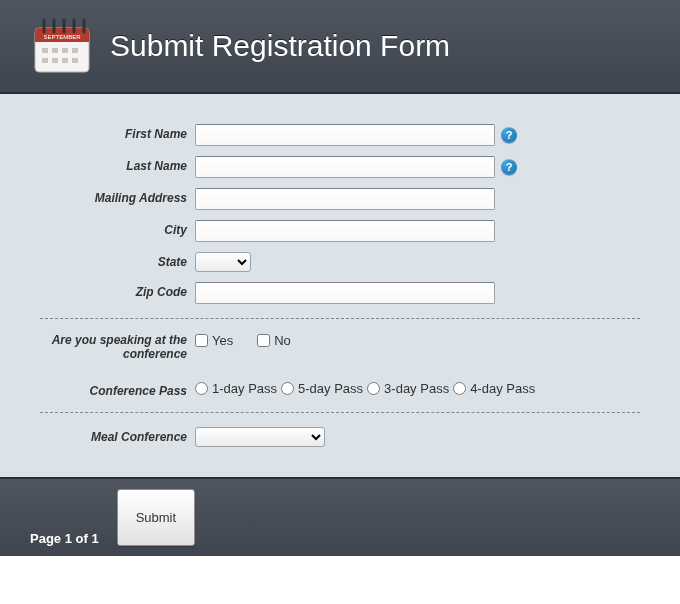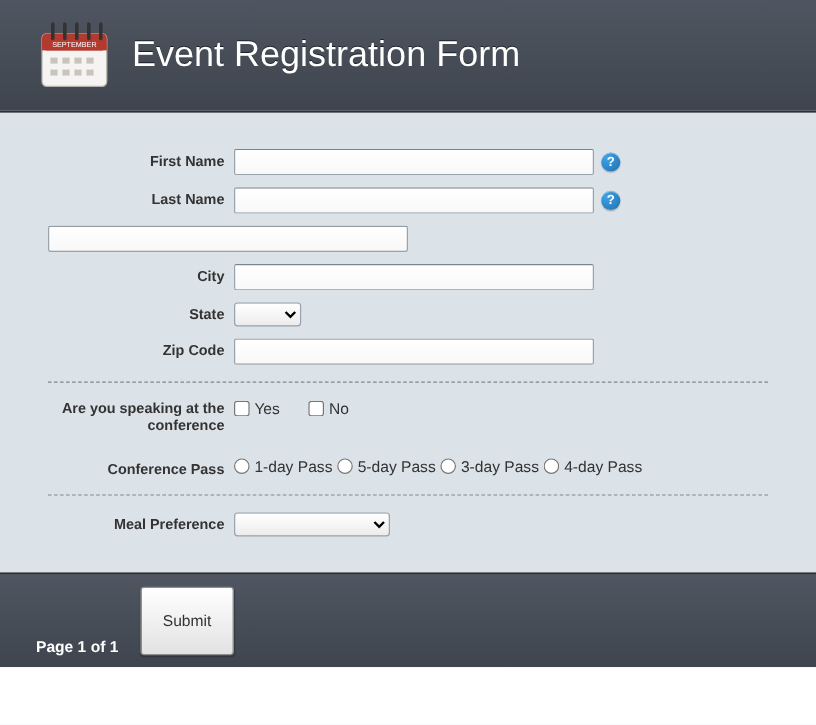--- a/index.html
+++ b/index.html
@@ -29,20 +29,21 @@
     }
     .row { display:flex; align-items:flex-start; margin-bottom:10px; }
     .label {
       width: 155px;
       text-align: right;
       padding-right: 8px;
       font-size: 12px;
       font-weight: bold;
       color: #333;
       padding-top: 3px;
+      font-style: italic;
     }
     .field { display:flex; align-items:center; gap:6px; }
     input[type=text] {
       height: 22px;
       border: 1px solid #9aa3ab;
       border-top-color:#7b848c;
       border-radius: 2px;
       padding: 0 4px;
       font-size: 13px;
       background: linear-gradient(#fff,#f8f8f8);
@@ -120,21 +121,21 @@
         <rect x="22" y="34" width="6" height="5"></rect>
         <rect x="32" y="34" width="6" height="5"></rect>
         <rect x="42" y="34" width="6" height="5"></rect>
       <rect x="12" y="44" width="6" height="5"></rect>
         <rect x="22" y="44" width="6" height="5"></rect>
         <rect x="32" y="44" width="6" height="5"></rect>
         <rect x="42" y="44" width="6" height="5"></rect>
     </g>
     <text x="32" y="25" text-anchor="middle" fill="#fff" font-size="6" font-family="Arial">SEPTEMBER</text>
   </svg>
-  <div class="title">Event Registration Form</div>
+  <div class="title">Submit Registration Form</div>
 </div>
 
 <div class="form-body">
 
   <div class="row">
     <div class="label">First Name</div>
     <div class="field">
       <input type="text" class="wide" value="" style="">
       <div class="help-icon">?</div>
     </div>
@@ -142,20 +143,21 @@
 
   <div class="row">
     <div class="label">Last Name</div>
     <div class="field">
       <input type="text" class="wide" value="" style="">
       <div class="help-icon">?</div>
     </div>
   </div>
 
   <div class="row">
+    <div class="label">Mailing Address</div>
     <div class="field">
       <input type="text" class="wide" value="" style="">
     </div>
   </div>
 
   <div class="row">
     <div class="label">City</div>
     <div class="field">
       <input type="text" class="wide" value="" style="">
     </div>
@@ -211,21 +213,21 @@
       <label class="radio-item">
         <input type="radio" name="pass" style="">
         <span>4-day Pass</span>
       </label>
     </div>
   </div>
 
   <hr class="dashed">
 
   <div class="row">
-    <div class="label">Meal Preference</div>
+    <div class="label">Meal Conference</div>
     <div class="field">
       <select class="meal">
         <option></option>
       </select>
     </div>
   </div>
 
 </div>
 
 <div class="footer">

